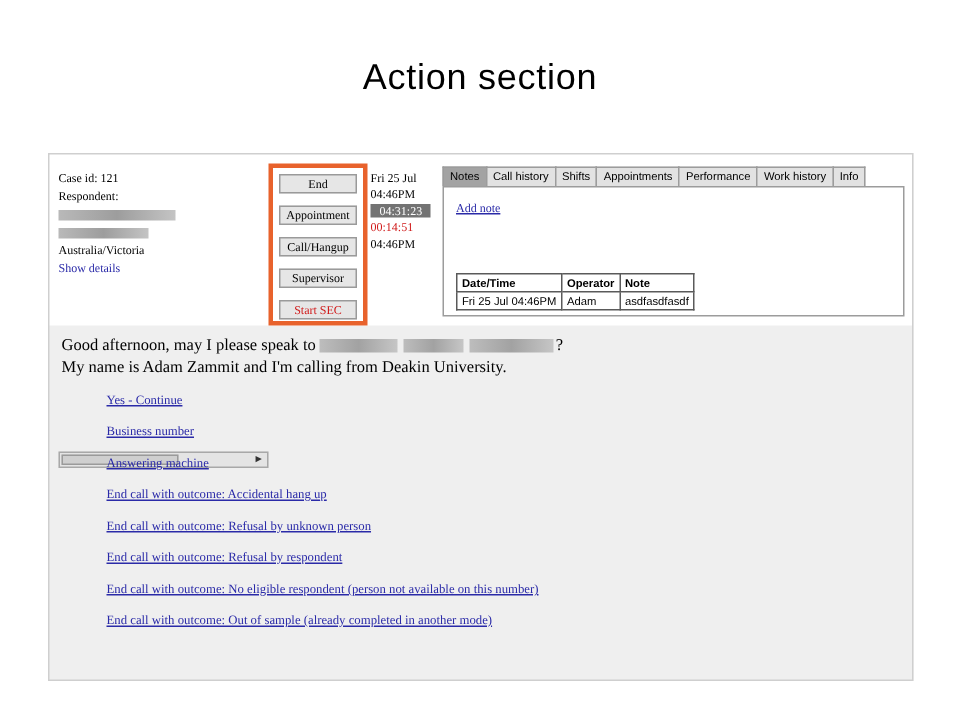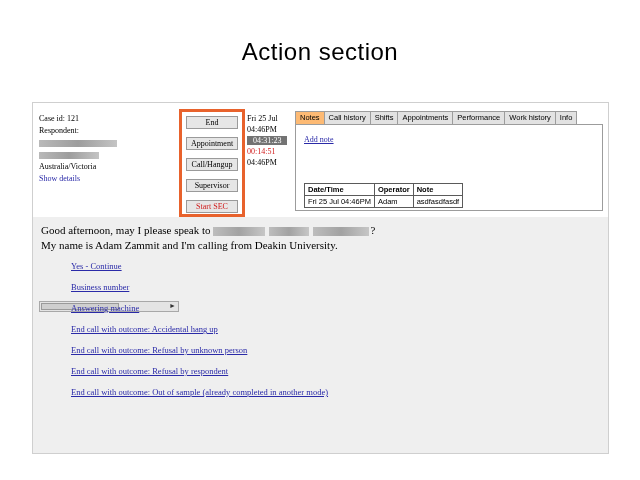--- a/index.html
+++ b/index.html
@@ -146,21 +146,21 @@
     line-height: 12px;
     padding: 0 4px;
     height: 13px;
     border: 1px solid #9c9c9c;
     border-bottom: none;
     background: #e2e2e2;
     color: #000;
     margin-right: -1px;
     cursor: pointer;
   }
-  .tab.active { background: #fdba74; }
+  .tab.active { background: #a3a3a3; }
   .tabbody {
     border: 1px solid #9c9c9c;
     background: #ffffff;
     height: 87px;
     padding: 3px 8px;
   }
   .addnote {
     font-size: 8px;
     color: #2a2aa8;
     text-decoration: underline;
@@ -290,17 +290,18 @@
       <div>My name is Adam Zammit and I'm calling from Deakin University.</div>
     </div>
 
     <div class="links">
       <a>Yes - Continue</a>
       <a>Business number</a>
       <a>Answering machine</a>
       <a>End call with outcome: Accidental hang up</a>
       <a>End call with outcome: Refusal by unknown person</a>
       <a>End call with outcome: Refusal by respondent</a>
+      <a>End call with outcome: No eligible respondent (person not available on this number)</a>
       <a>End call with outcome: Out of sample (already completed in another mode)</a>
     </div>
 
   </div>
 </div>
 
 </body></html>

